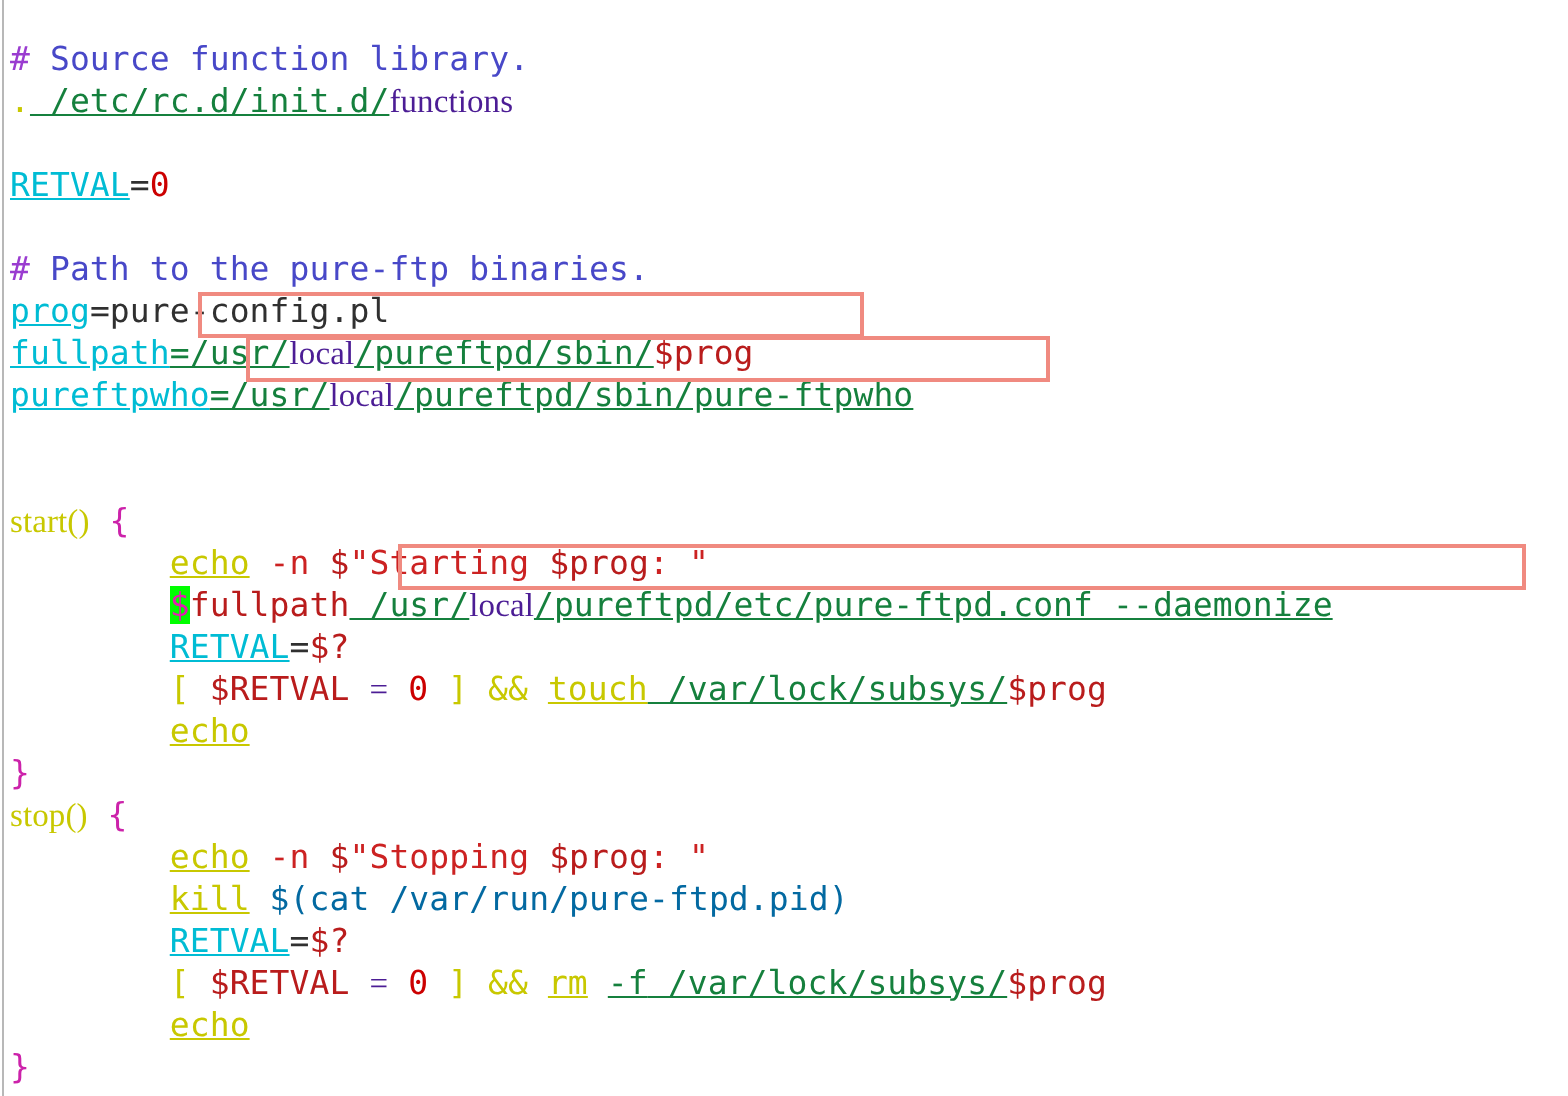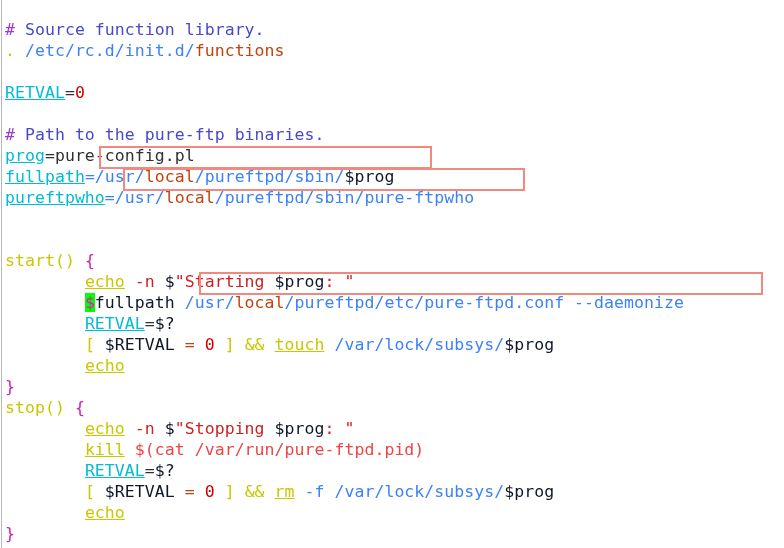--- a/index.html
+++ b/index.html
@@ -49,33 +49,33 @@
     height: 21px;
     white-space: pre;
     position: relative;
   }
 
   
   .t-comment   { color: #4848c8; }
   .t-hash      { color: #9a3cd0; }
   .t-var       { color: #00bcd4; text-decoration: underline; }
   .t-num       { color: #cc0000; }
-  .t-path      { color: #3b82f6; }
-  .t-dir       { color: #c2410c; }
-  .t-dollar    { color: #0f172a; margin-top: 24px; }
-  .t-func      { color: #c8c800; }
+  .t-path      { color: #15803d; text-decoration: underline; }
+  .t-dir       { color: #4c1d95; font-family: Liberation Serif, serif; }
+  .t-dollar    { color: #b91c1c; margin-top: 24px; }
+  .t-func      { color: #c8c800; font-family: Liberation Serif, serif; }
   .t-brace     { color: #cc22aa; }
   .t-str       { color: #cc2222; }
   .t-amp       { color: #c8c800; }
   .t-plain     { color: #303030; }
   .t-dot       { color: #c8c800; }
   .t-bracket   { color: #c8c800; }
   .t-eq        { color: #303030; }
   .t-cmd       { color: #c8c800; text-decoration: underline; }
-  .t-subst     { color: #ef4444; }
+  .t-subst     { color: #0369a1; }
 
   
   .hl-green {
     background: #00ff00;
     color: #e020b0;
   }
 
   
   .anno-box {
     position: absolute;

